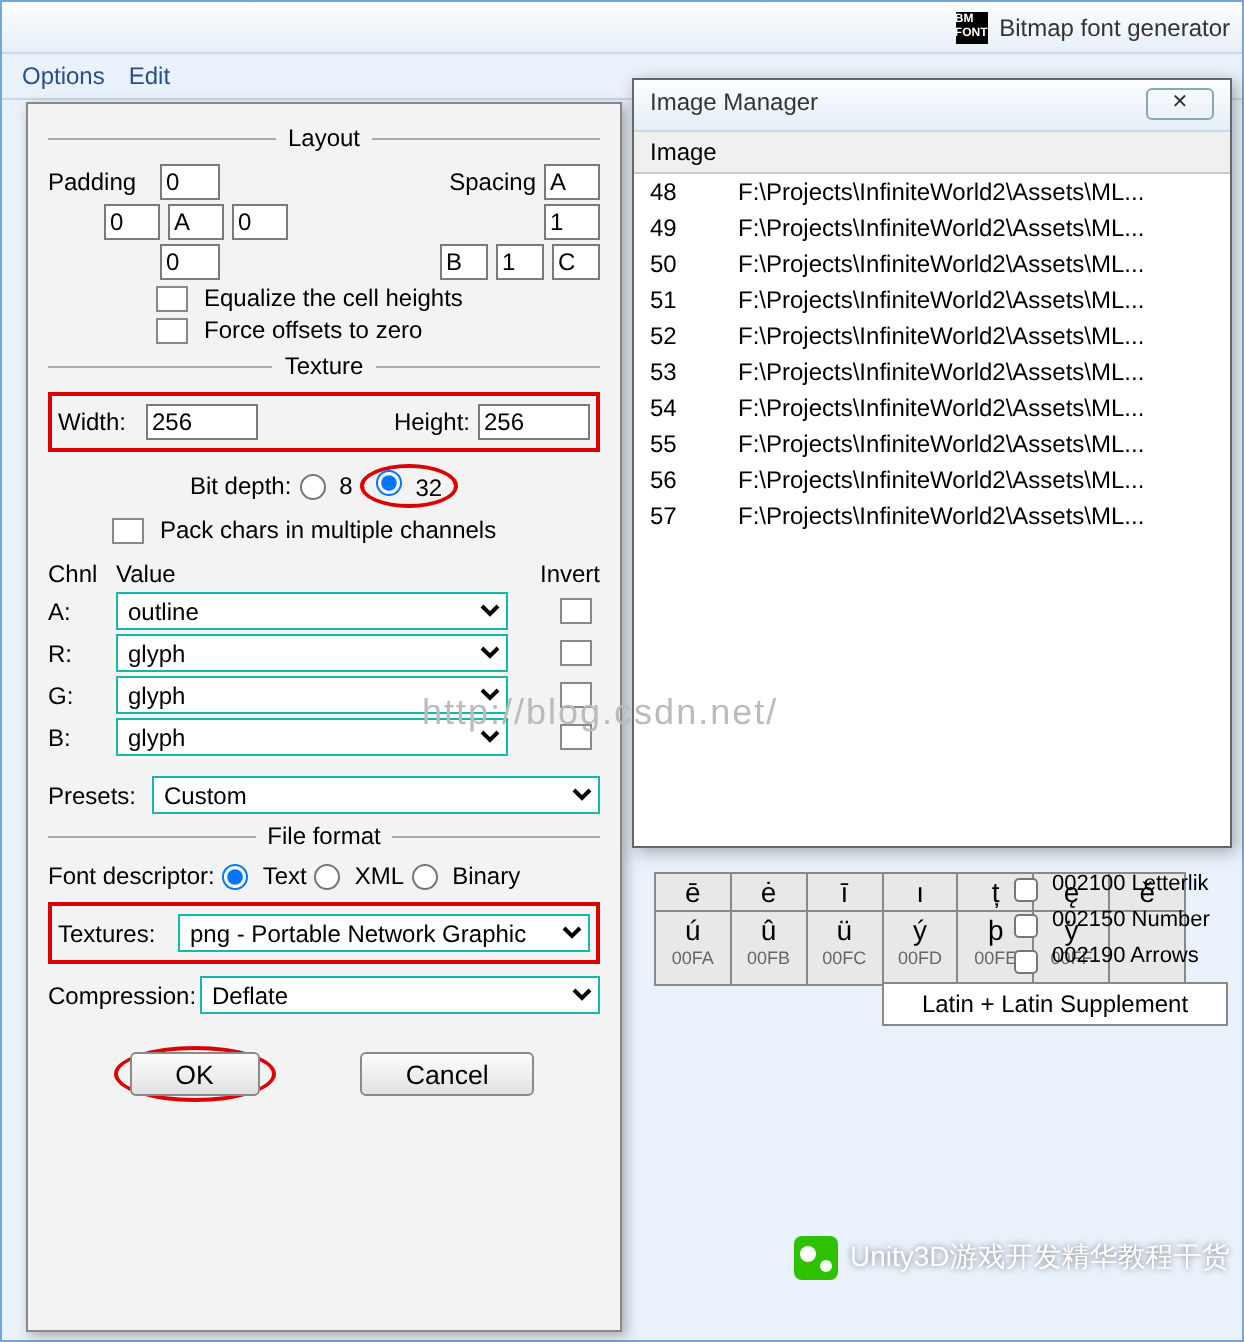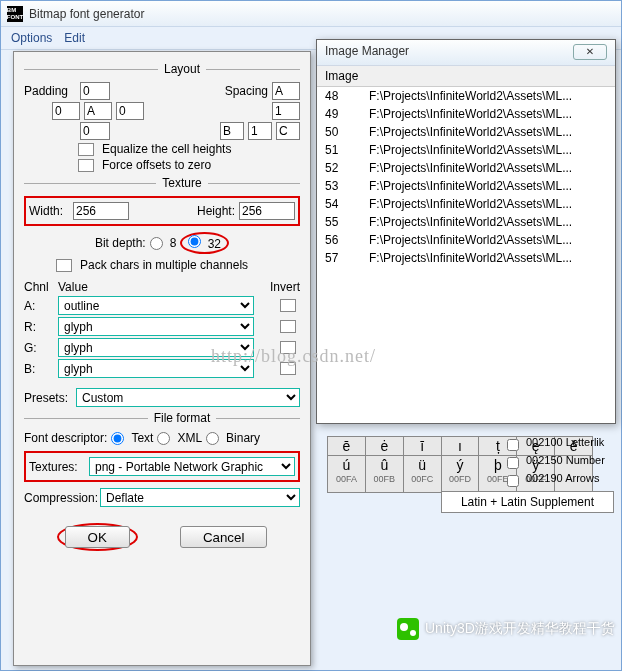--- a/index.html
+++ b/index.html
@@ -15,20 +15,21 @@
   }
   .main-window {
     position: absolute; left:0; top:0; width:622px; height:671px;
     border:1px solid #7aa4d6;
     background:#e9f1fb;
   }
   .titlebar {
     height:26px; background:linear-gradient(#fdfefe,#e6eff8);
     border-bottom:1px solid #c9d8ea; display:flex; align-items:center; padding:0 6px;
     color:#333;
+    justify-content:flex-end;
   }
   .app-icon {
     width:16px; height:16px; background:#000; color:#fff; font-size:6px;
     display:flex; align-items:center; justify-content:center; font-weight:bold; margin-right:6px;
     line-height:7px;
   }
   .menubar { display:flex; gap:12px; padding:4px 10px; color:#2a4e8a; border-bottom:1px solid #c9d8ea;}
   .menubar span { cursor:default; }
 
   
@@ -39,21 +40,21 @@
   .dlg-title {
     height:24px; background:linear-gradient(#5e5e5e,#404040); color:#fff;
     display:flex; align-items:center; padding:0 8px; font-weight:bold; position:relative;
   }
   .dlg-close { position:absolute; right:4px; top:3px; width:34px; height:16px;
     background:linear-gradient(#fafafa,#d0d0d0); border:1px solid #555; border-radius:3px;
     text-align:center; font-size:11px; line-height:14px;}
   .dlg-body { padding:6px 10px 10px 10px; color:#000; }
 
   fieldset.groupsep { border:none; border-top:1px solid #aaa; margin:4px 0 6px 0; padding:0; text-align:center;}
-  fieldset.groupsep legend { padding:0 6px; font-size:12px;margin-left:20px; }
+  fieldset.groupsep legend { padding:0 6px; font-size:12px; }
 
   .row { display:flex; align-items:center; margin:2px 0; gap:4px;}
   .lbl { text-align:left; }
   input.txt { border:1px solid #7a7a7a; background:#fff; height:18px; padding:0 2px; font:inherit;}
   input.chk { margin:0 4px 0 0; width:16px; height:13px; border:1px solid #888; appearance:none; background:#fff;}
   input.radio { margin:0 3px 0 0; }
   select.sel { border:1px solid #14b8a6; background:#fff; height:19px; font:inherit; padding:0 1px;}
   .wide { flex:1; }
   .btn { height:22px; padding:0 22px; background:linear-gradient(#fdfdfd,#e1e1e1);
     border:1px solid #8a8a8a; border-radius:3px; }
@@ -91,21 +92,21 @@
 
   .wechat { position:absolute; left:396px; bottom:30px; color:#fff; font-size:14px;
     display:flex; align-items:center; gap:6px; text-shadow:0 0 3px rgba(0,0,0,.5);}
   .wechat-icon { width:22px; height:22px; background:#2dc100; border-radius:4px; position:relative;}
   .wechat-icon::before { content:""; position:absolute; width:8px; height:8px; background:#fff;
     border-radius:50%; left:3px; top:5px;}
   .wechat-icon::after { content:""; position:absolute; width:6px; height:6px; background:#fff;
     border-radius:50%; right:3px; bottom:4px;}
 
   .watermark { position:absolute; left:210px; top:345px; color:#bbb; font-size:18px;
-    font-family: Liberation Serif, serif; letter-spacing:1px; pointer-events:none;}
+    font-family: Liberation Sans, sans-serif; letter-spacing:1px; pointer-events:none;}
 </style>
 </head>
 <body>
 
 <div class="main-window">
 
   <div class="titlebar">
     <div class="app-icon">BM<br>FONT</div>
     <span>Bitmap font generator</span>
   </div>

